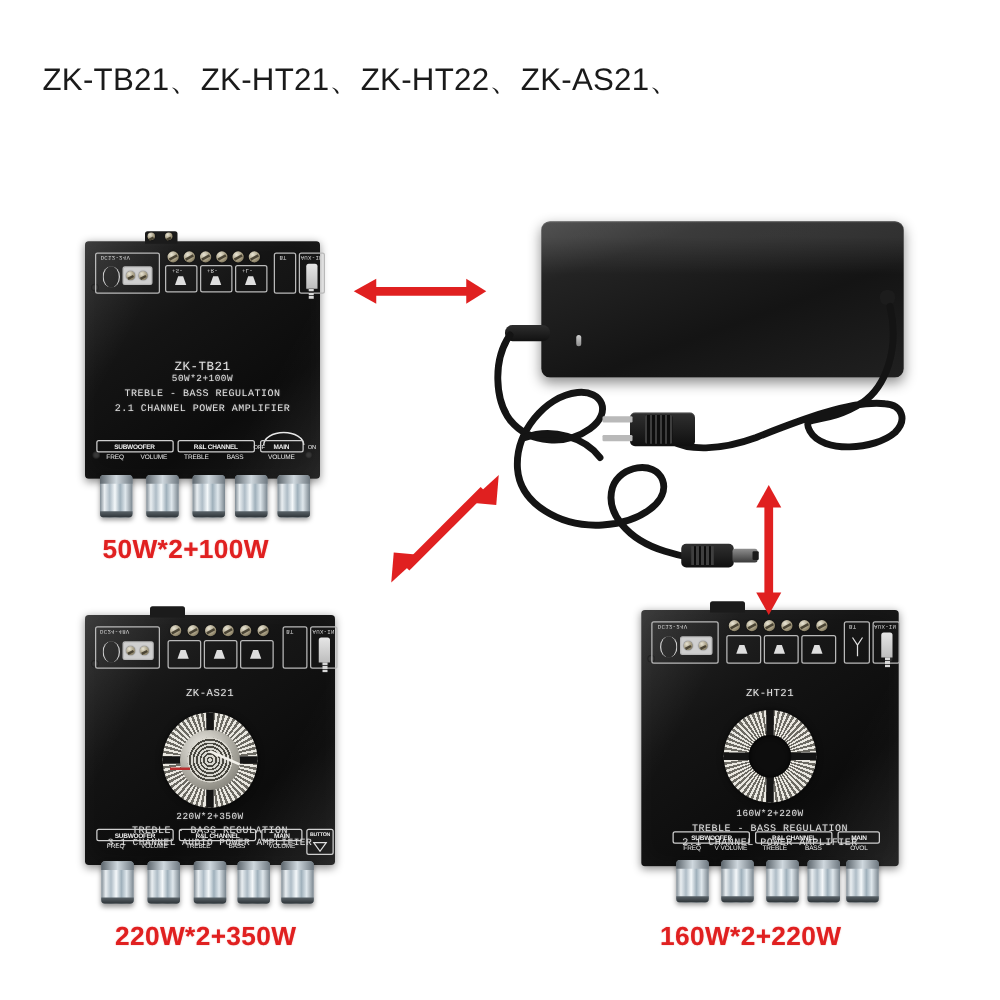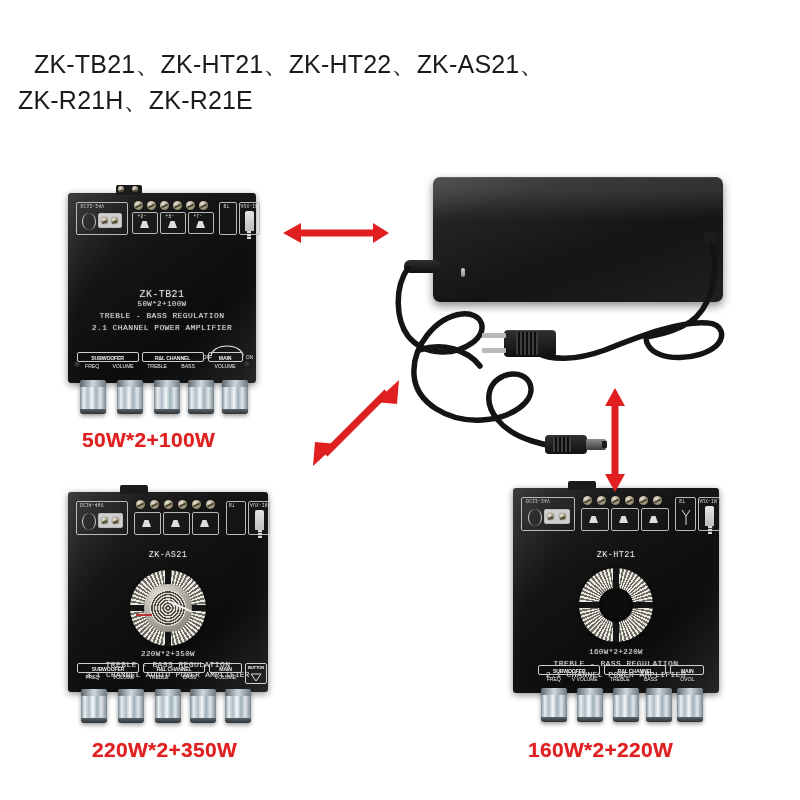--- a/index.html
+++ b/index.html
@@ -102,21 +102,20 @@
   .led{position:absolute;width:4px;height:9px;border-radius:2px;
         background:linear-gradient(#cfcfcf,#8d8d8d);}
   .plug{position:absolute;}
   .dcplug{position:absolute;}
 </style>
 </head>
 <body>
 
 <div class="heading">
   <span class="ln1">ZK-TB21、ZK-HT21、ZK-HT22、ZK-AS21、</span>
-  <span class="ln2">ZK-R21H、ZK-R21E</span>
 </div>
 
 <div class="board" style="left:68px;top:193px;width:188px;height:190px;">
   <div class="pcb"></div>
 
   <div style="position:absolute;left:48px;top:-8px;width:26px;height:10px;background:#1b1b1b;border-radius:2px 2px 0 0;"></div>
   <div class="scrw" style="left:50px;top:-7px;width:6px;height:6px;"></div>
   <div class="scrw" style="left:64px;top:-7px;width:6px;height:6px;"></div>
 
   <div class="mnt" style="left:5px;top:34px;"></div>

